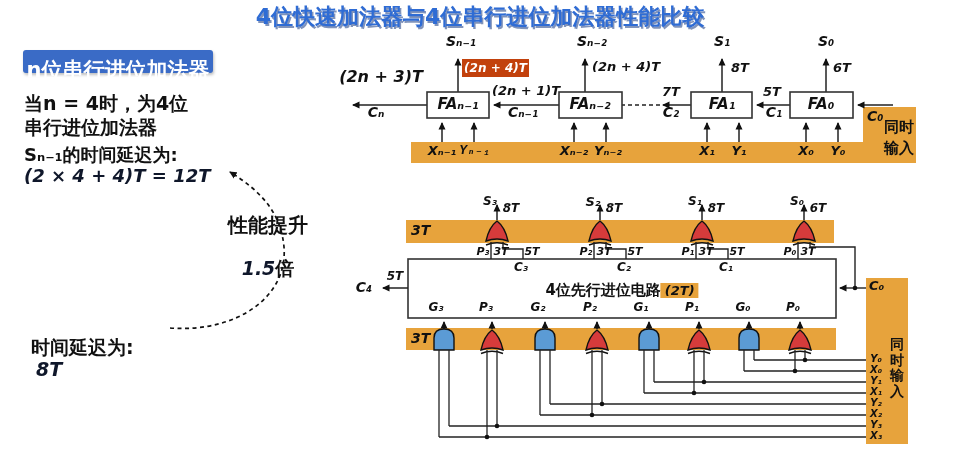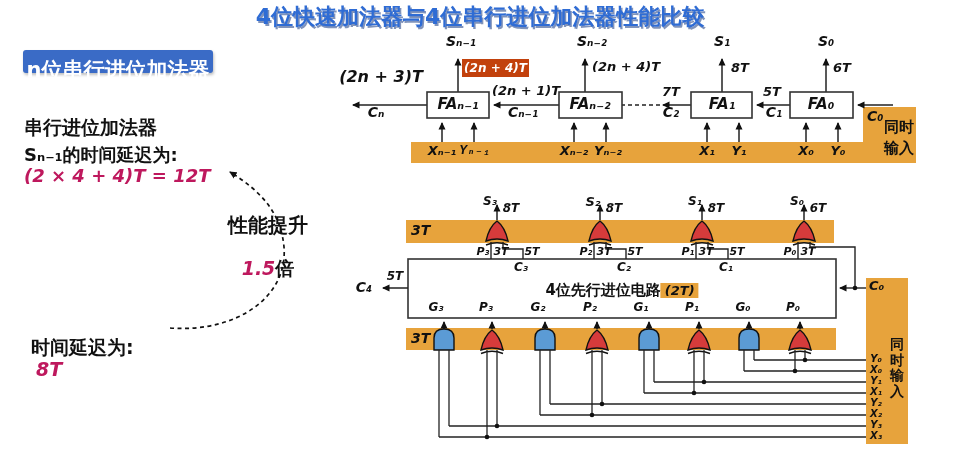--- a/index.html
+++ b/index.html
@@ -3,21 +3,21 @@
 <meta charset="utf-8">
 <style>
   html,body{margin:0;padding:0;background:#fff;}
   .canvas{position:relative;width:960px;height:452px;background:#fff;overflow:hidden;
           font-family:"DejaVu Sans",sans-serif;color:#111;}
   svg.layer{position:absolute;left:0;top:0;z-index:1;}
   .t{position:absolute;white-space:pre-line;line-height:1.12;z-index:3;}
   .c{transform:translateX(-50%);}
   .b{font-weight:bold;}
   .math{font-style:italic;font-weight:bold;}
-  .red{color:#be185d;text-align:center;}
+  .red{color:#0f172a;text-align:center;}
   .title{position:absolute;left:0;right:0;top:2px;text-align:center;z-index:3;
          font-size:22px;font-weight:bold;color:#2F6CD4;
          text-shadow:1.5px 1.5px 0 rgba(23,58,130,.55);}
   .bluebox{position:absolute;z-index:3;background:#3A6BC6;border-radius:3px;
            color:#fff;font-weight:bold;text-align:center;
            box-shadow:1px 2px 3px rgba(0,0,0,.25);}
   .badge{position:absolute;z-index:3;background:#c2410c;color:#fff;text-align:center;
          font-style:italic;font-weight:bold;}
   .clalabel{position:absolute;z-index:3;display:flex;align-items:center;}
   .hl2t{background:#E7A33C;padding:0 4px;font-style:italic;font-weight:bold;}
@@ -25,20 +25,21 @@
 </head>
 <body>
 
 <div class="canvas">
 
   <div class="title">4位快速加法器与4位串行进位加法器性能比较</div>
 
   <div class="bluebox" style="left:23px;top:50px;width:190px;height:23px;font-size:21px;line-height:40px;">
     <span>n位串行进位加法器</span>
   </div>
+  <div class="t b" style="left:24px;top:93px;font-size:19px;">当n = 4时，为4位</div>
   <div class="t b" style="left:24px;top:145px;font-size:18px;">Sₙ₋₁的时间延迟为:</div>
   <div class="t b" style="left:24px;top:117px;font-size:19px;">串行进位加法器</div>
   <div class="t math red" style="left:24px;top:166px;font-size:18px;">(2 × 4 + 4)T = 12T</div>
 
   <div class="t b" style="left:268px;top:214px;font-size:20px;transform:translateX(-50%);">性能提升</div>
   <div class="t b" style="left:268px;top:237px;font-size:19px;transform:translateX(-50%);">
     <span class="math red">1.5</span><span>倍</span>
   </div>
 
   <div class="t" style="left:31px;top:316px;font-size:19px;">

